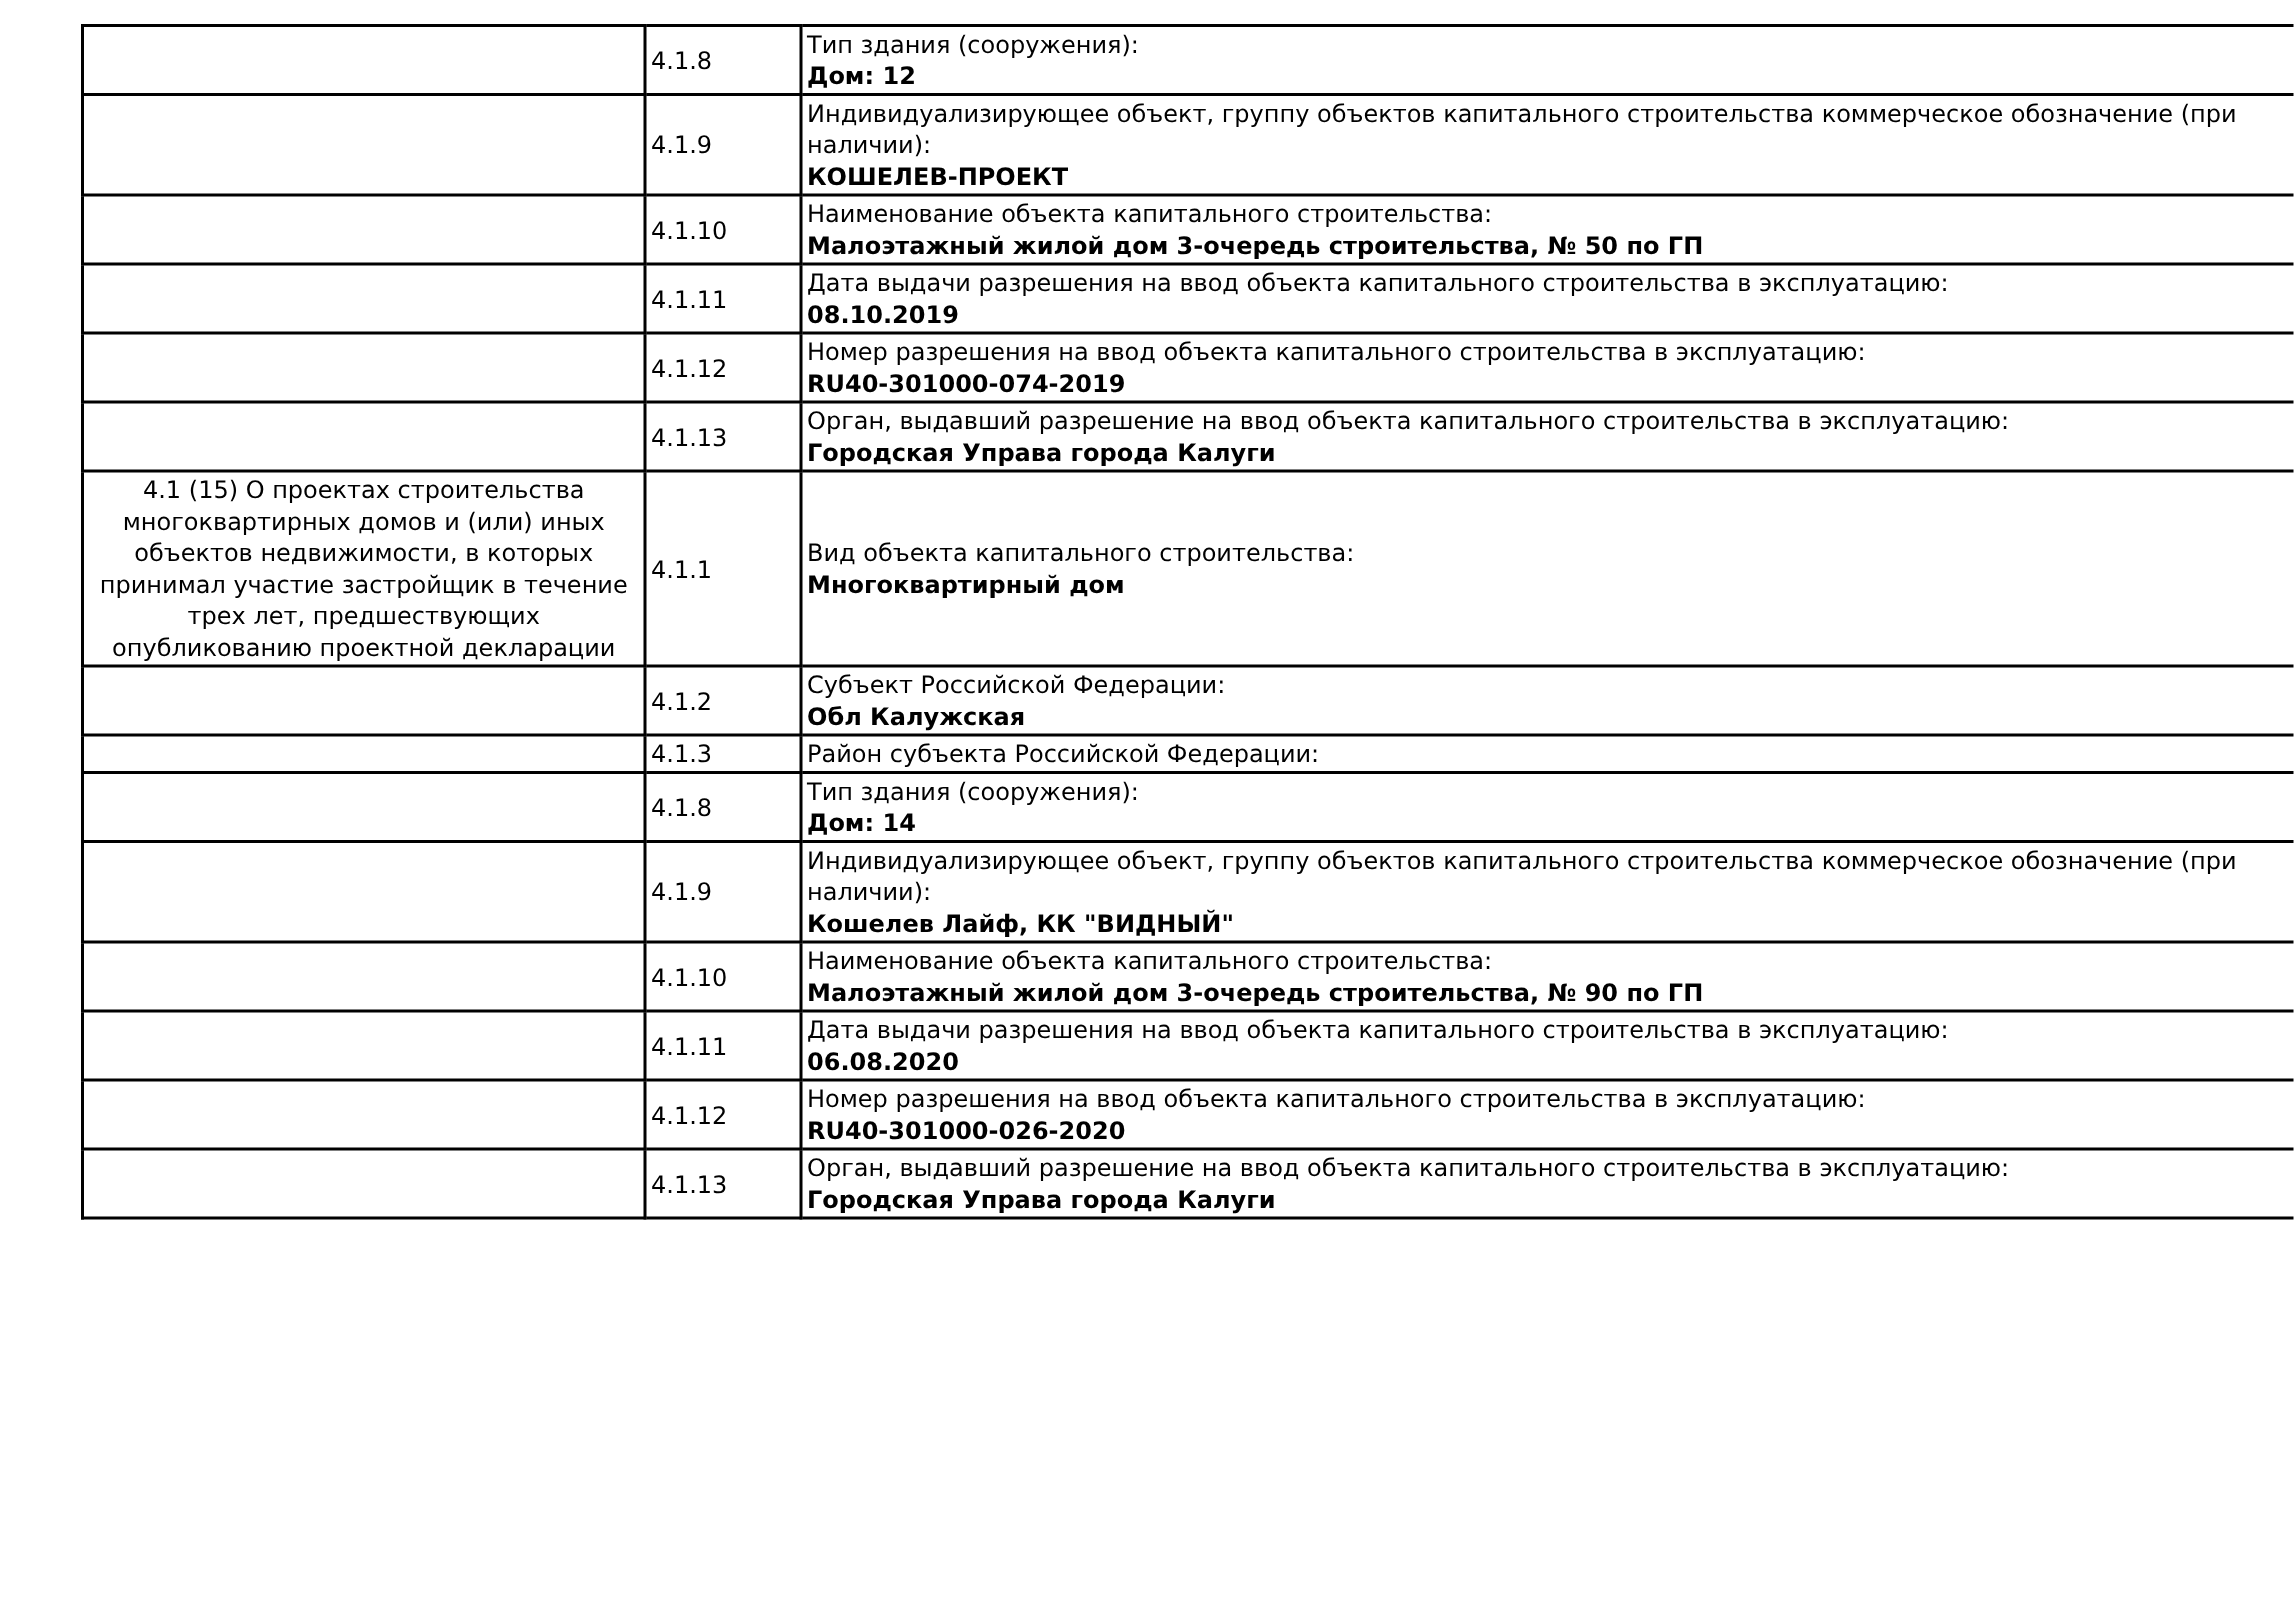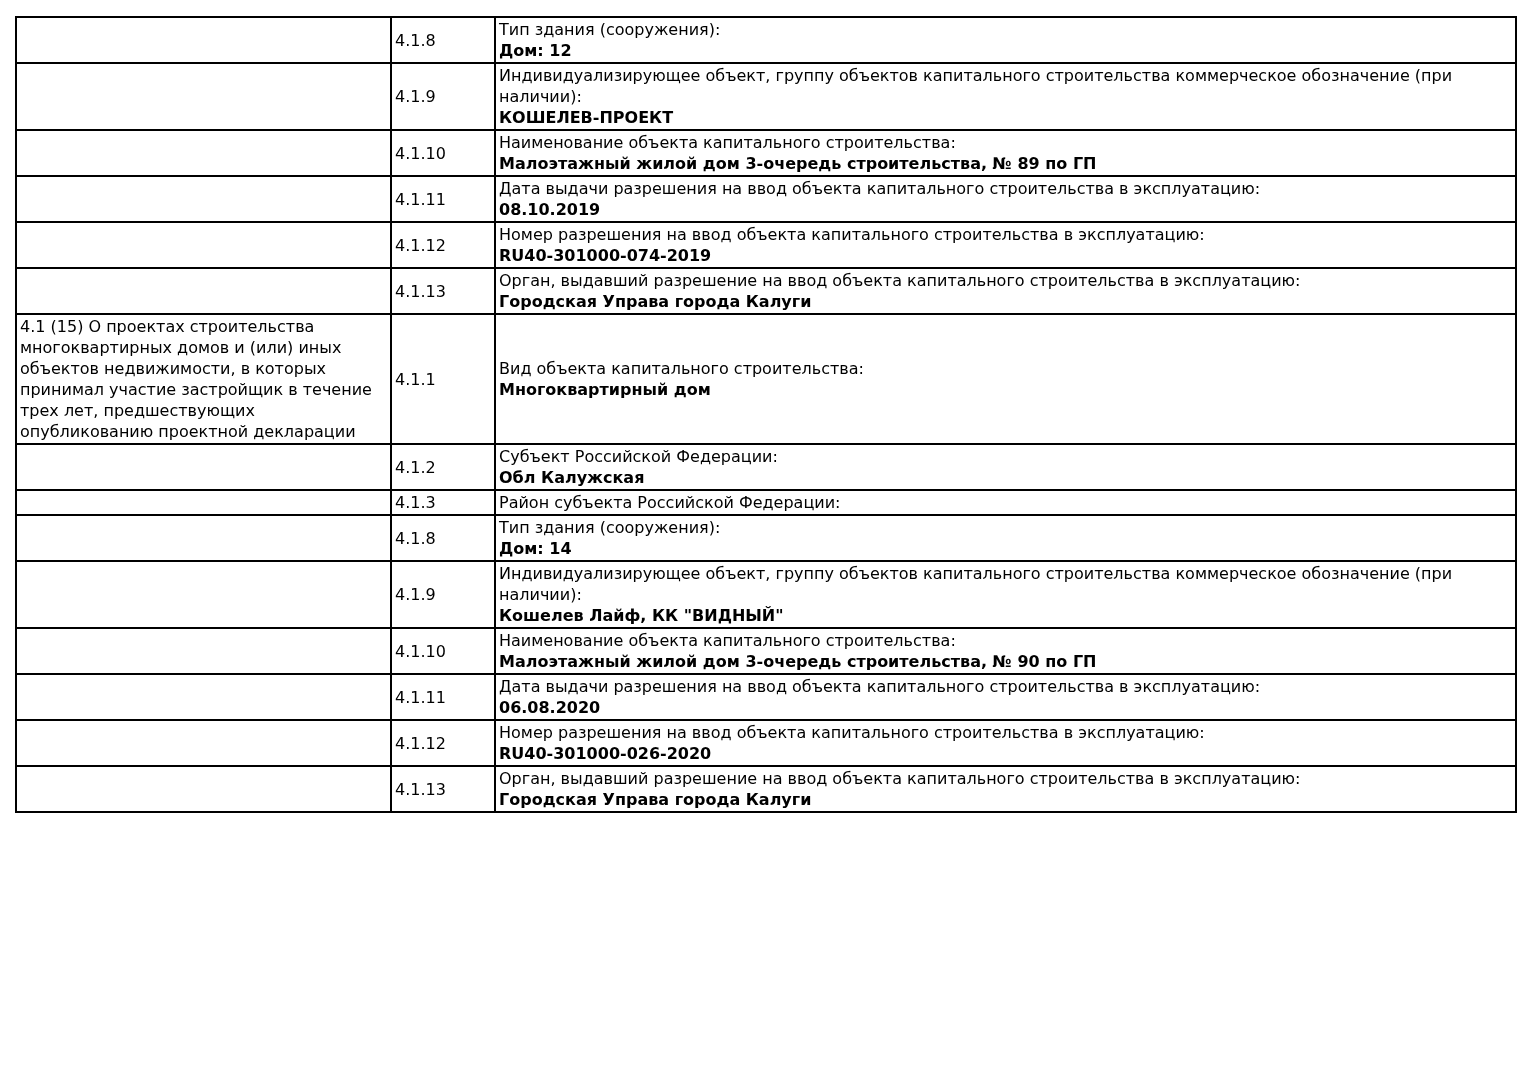--- a/index.html
+++ b/index.html
@@ -9,39 +9,40 @@
   }
   body {
     width: 1529px;
     height: 1080px;
     overflow: hidden;
     font-family: "DejaVu Sans", "Liberation Sans", sans-serif;
     font-size: 16px;
     color: #000000;
   }
   .page {
-    padding: 16px 0 0 15px;
+    padding: 16px 0 0 26px;
+    margin-left: 28px;
   }
   table.decl {
     border-collapse: collapse;
     table-layout: fixed;
     width: 1500px;
     background: #ffffff;
   }
   col.c1 { width: 375px; }
   col.c2 { width: 104px; }
   col.c3 { width: 1021px; }
   td {
     border: 2px solid #000000;
     vertical-align: middle;
     padding: 1px 3px;
     line-height: 21px;
     overflow: hidden;
   }
-  td.col-section { vertical-align: middle; }
+  td.col-section { vertical-align: middle; text-align: center; }
   .field-label { font-weight: normal; }
   .field-value { font-weight: bold; }
   .value-prefix { font-weight: bold; white-space: pre-wrap; }
 </style>
 </head>
 <body>
 
 <div class="page">
   <table class="decl">
     <colgroup>
@@ -78,21 +79,21 @@
 
   <tr>
     <td class="col-section">
       <span></span>
     </td>
     <td class="col-num">
       <span>4.1.10</span>
     </td>
     <td class="col-content">
       <div class="field-label">Наименование объекта капитального строительства:</div>
-      <div class="value-line"><span class="value-prefix"></span><span class="field-value">Малоэтажный жилой дом 3-очередь строительства, № 89 по ГП</span></div>
+      <div class="value-line"><span class="value-prefix"></span><span class="field-value">Малоэтажный жилой дом 3-очередь строительства, № 50 по ГП</span></div>
     </td>
   </tr>
 
   <tr>
     <td class="col-section">
       <span></span>
     </td>
     <td class="col-num">
       <span>4.1.11</span>
     </td>

